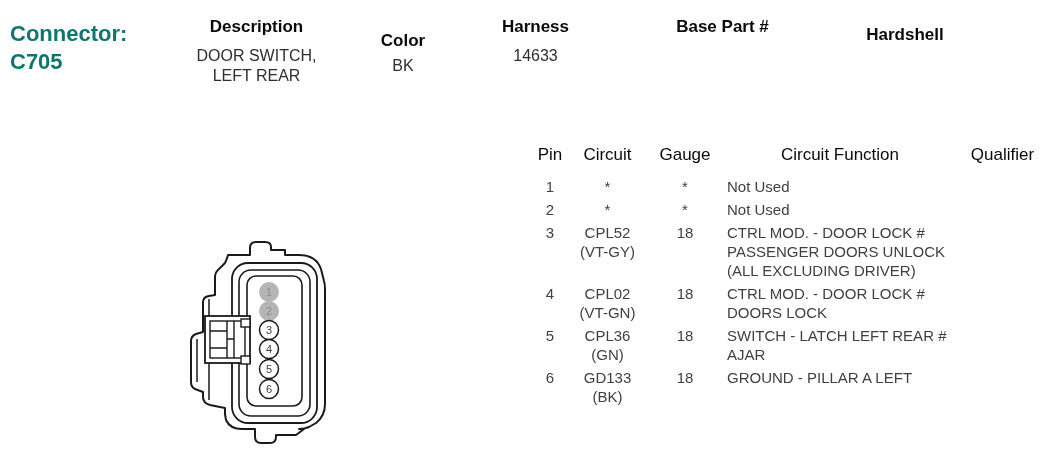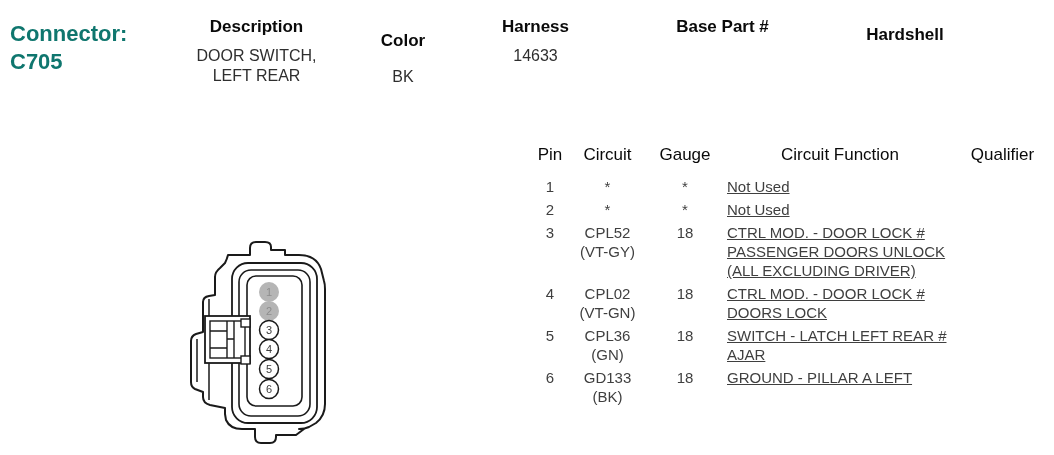--- a/index.html
+++ b/index.html
@@ -8,35 +8,35 @@
     font-family:"Liberation Sans", sans-serif;color:#000;overflow:hidden;
   }
   .abs{position:absolute;}
   
   .conn-title{left:10px;top:20px;font-size:22px;font-weight:bold;line-height:28px;color:#0f766e;}
   .hdr-field{text-align:center;}
   .hdr-label{font-weight:bold;font-size:17px;color:#0a0a0a;}
   .hdr-value{font-size:16px;color:#2e2e2e;line-height:20px;margin-top:9px;}
   .f-desc{left:184px;top:17px;width:145px;}
   .f-color{left:372px;top:31px;width:62px;}
-  .f-color .hdr-value{margin-top:16px;}
+  .f-color .hdr-value{margin-top:5px;}
   .f-harness{left:488px;top:17px;width:95px;}
   .f-base{left:655px;top:17px;width:135px;}
   .f-hard{left:855px;top:17px;width:100px;margin-top:8px;}
   
   .pin-table{left:530px;top:145px;width:520px;border-collapse:collapse;table-layout:fixed;}
   .pin-table th{
     font-size:17px;font-weight:normal;color:#0a0a0a;text-align:center;
     padding:0 0 12px 0;vertical-align:top;white-space:nowrap;
   }
   .pin-table td{
     font-size:15px;color:#3f3f3f;line-height:19px;vertical-align:top;
     padding:0 0 4px 0;text-align:center;
   }
-  .pin-table td.func{text-align:left;padding-left:2px;padding-right:6px;text-decoration:underline;}
+  .pin-table td.func{text-align:left;padding-left:2px;padding-right:6px;}
   .col-pin{width:40px;}
   .col-circuit{width:75px;}
   .col-gauge{width:80px;}
   .col-func{width:230px;}
   .col-qual{width:95px;}
   
   .diagram{left:188px;top:236px;}
 </style>
 </head>
 <body>

